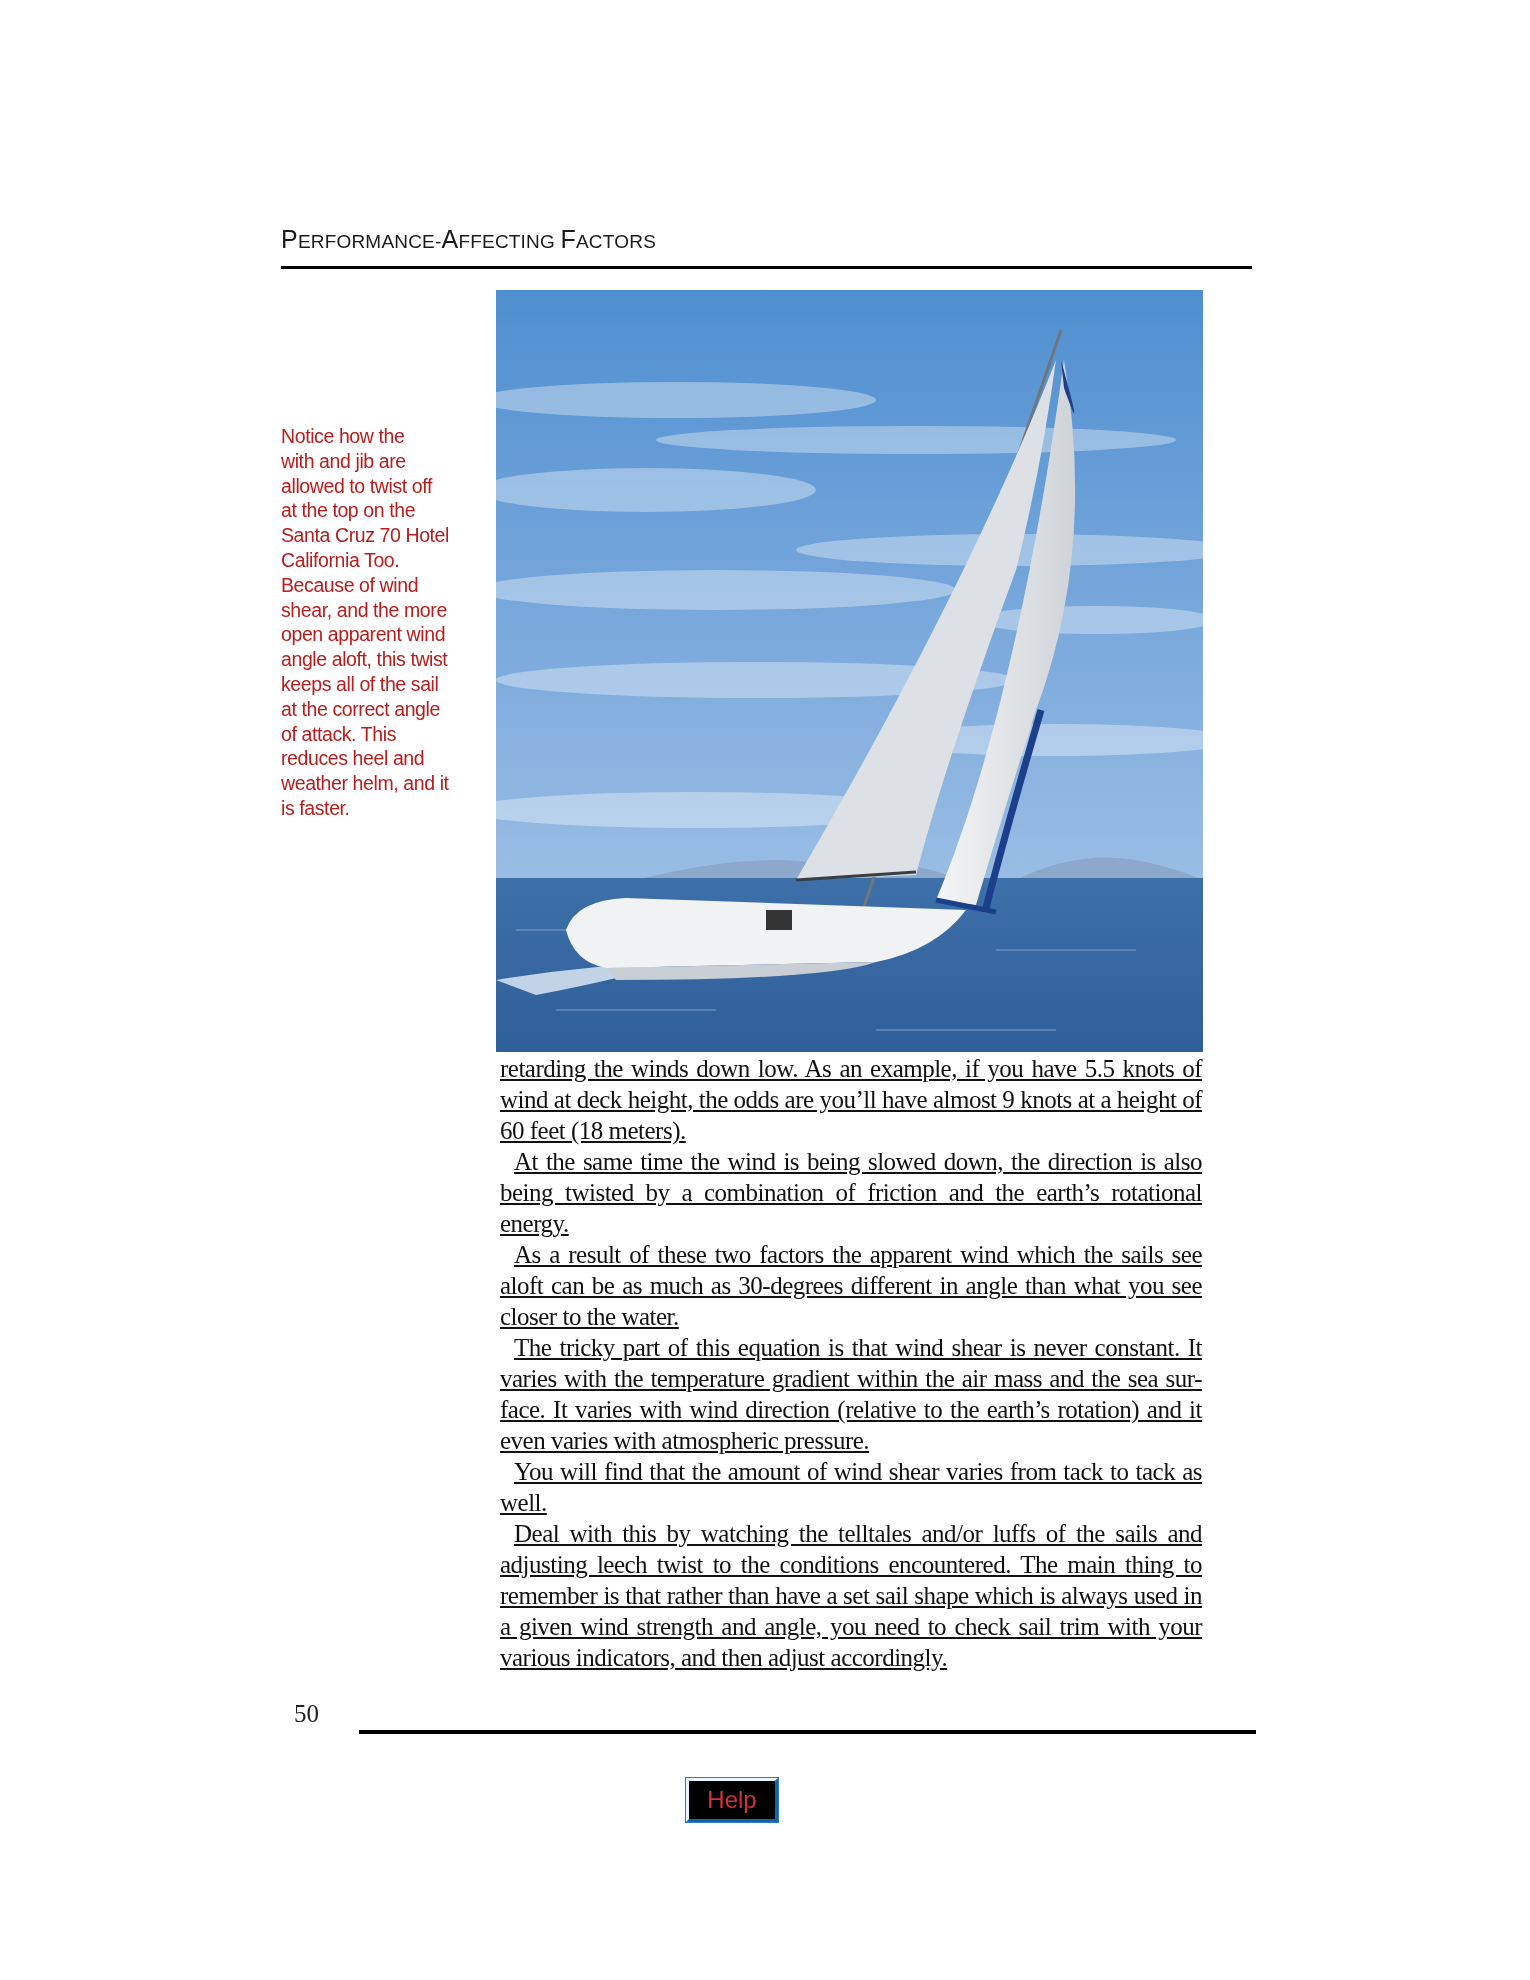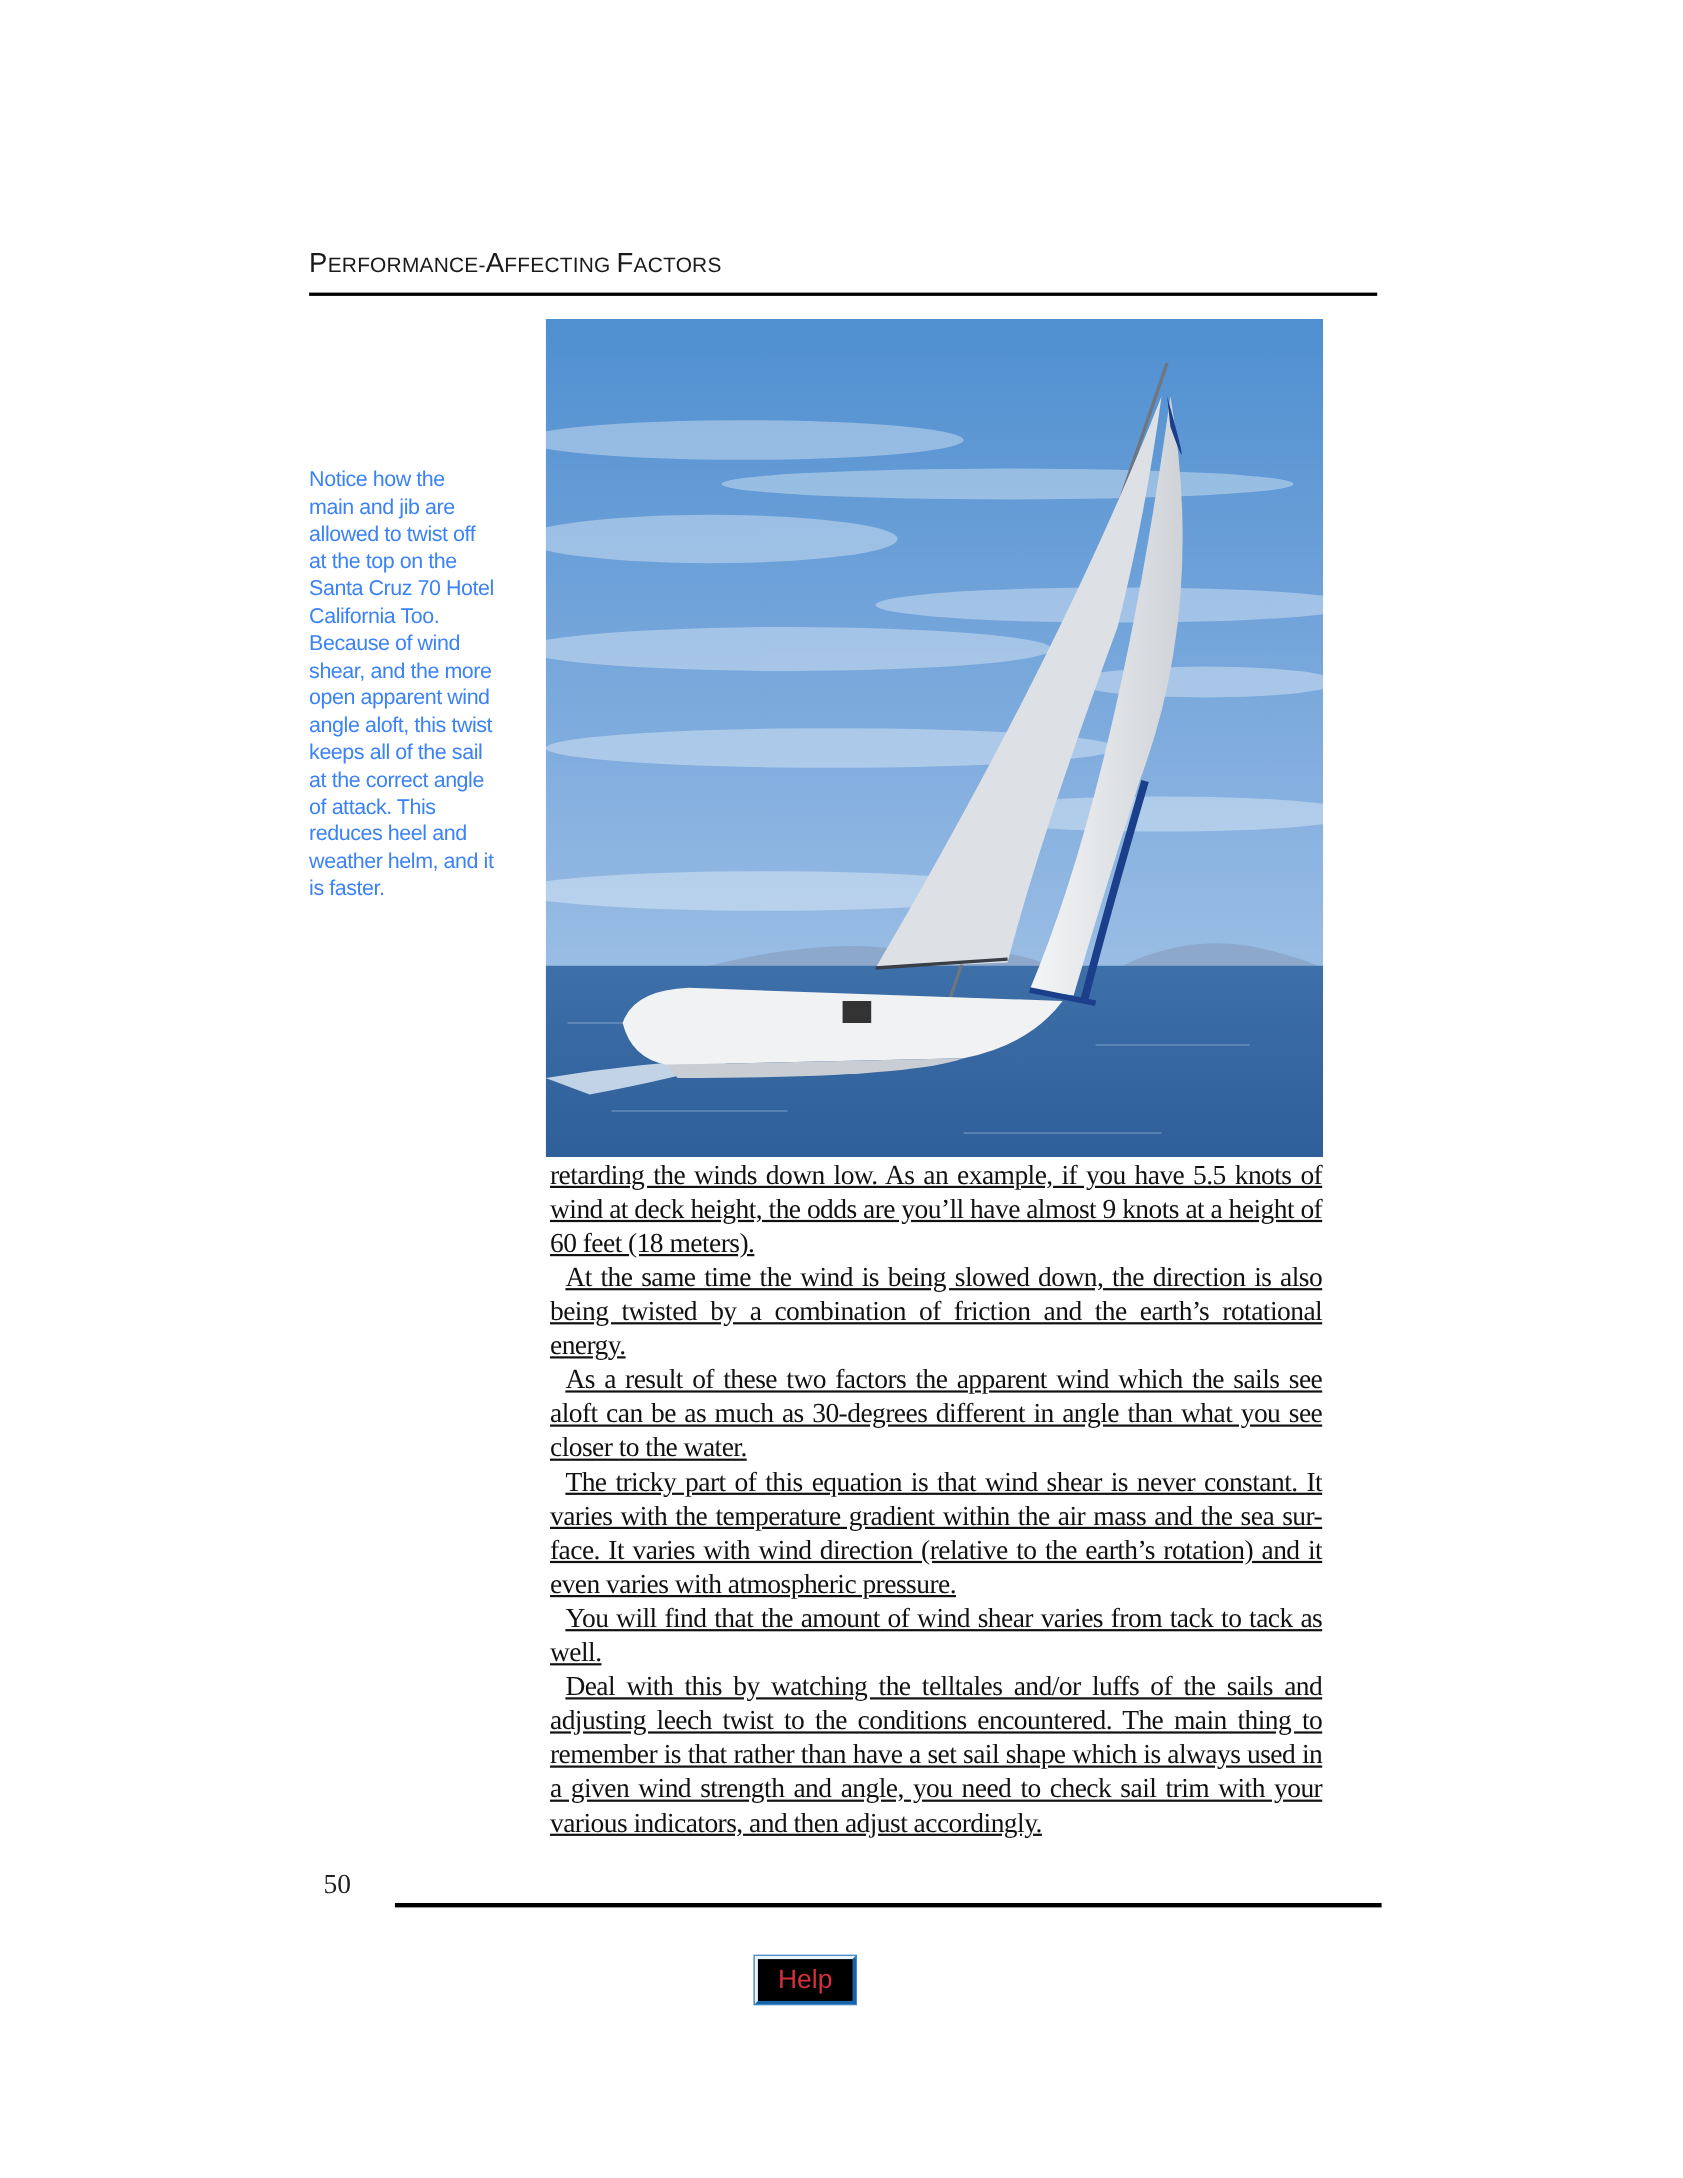--- a/index.html
+++ b/index.html
@@ -10,21 +10,21 @@
     font-size:25px; color:#1a1a1a; letter-spacing:0.2px; white-space:nowrap;
   }
   .header-title .big { font-size:25px; }
   .header-title .sc { font-size:19px; }
   .rule { position:absolute; background:#000; }
   .header-rule { left:281px; top:266px; width:971px; height:3px; }
   .footer-rule { left:359px; top:1730px; width:897px; height:4px; }
   .caption {
     position:absolute; left:281px; top:424px; width:190px;
     font-family:"Liberation Sans", sans-serif;
-    font-size:19.5px; line-height:24.8px; color:#3b82f6;
+    font-size:19.5px; line-height:24.8px; color:#b91c1c;
     letter-spacing:-0.4px;
   }
   .caption span { display:block; white-space:nowrap; }
   .photo {
     position:absolute; left:496px; top:290px; width:707px; height:762px;
     overflow:hidden;
   }
   .photo svg { display:block; }
   .body-text {
     position:absolute; left:500px; top:1053px; width:702px;
@@ -53,21 +53,21 @@
 </head>
 <body>
 
 <div class="header-title">
   <span class="big">P</span><span class="sc">ERFORMANCE-</span><span class="big">A</span><span class="sc">FFECTING </span><span class="big">F</span><span class="sc">ACTORS</span>
 </div>
 <div class="rule header-rule"></div>
 
 <div class="caption">
   <span>Notice how the</span>
-  <span>main and jib are</span>
+  <span>with and jib are</span>
   <span>allowed to twist off</span>
   <span>at the top on the</span>
   <span>Santa Cruz 70 Hotel</span>
   <span>California Too.</span>
   <span>Because of wind</span>
   <span>shear, and the more</span>
   <span>open apparent wind</span>
   <span>angle aloft, this twist</span>
   <span>keeps all of the sail</span>
   <span>at the correct angle</span>

